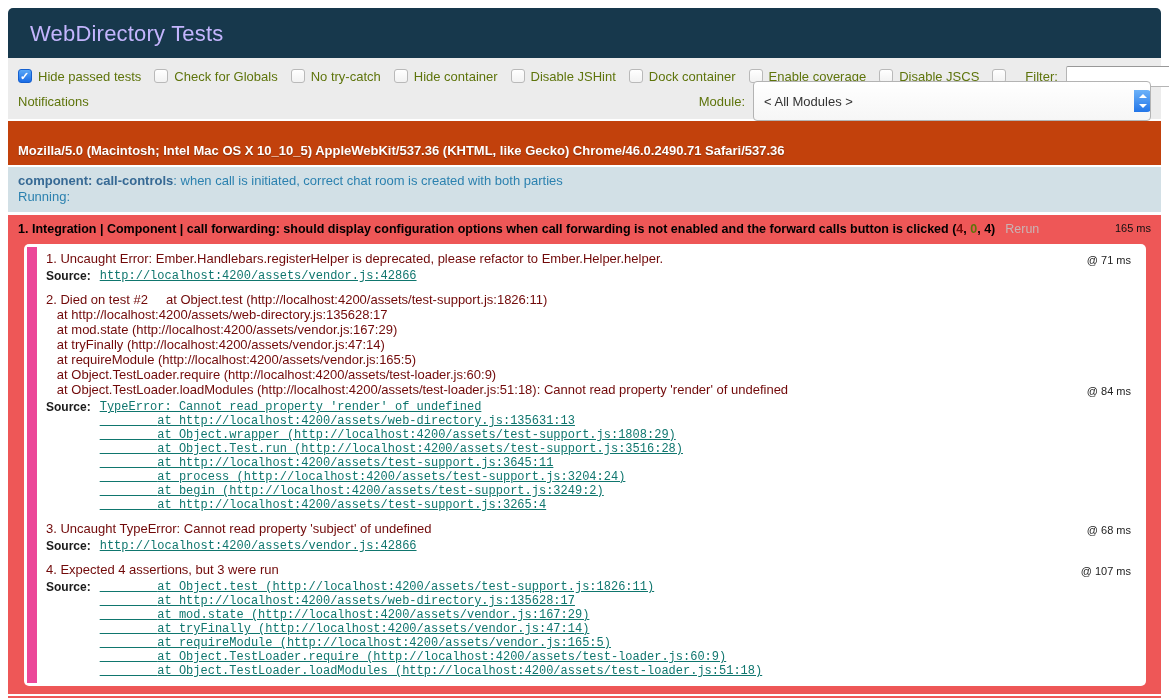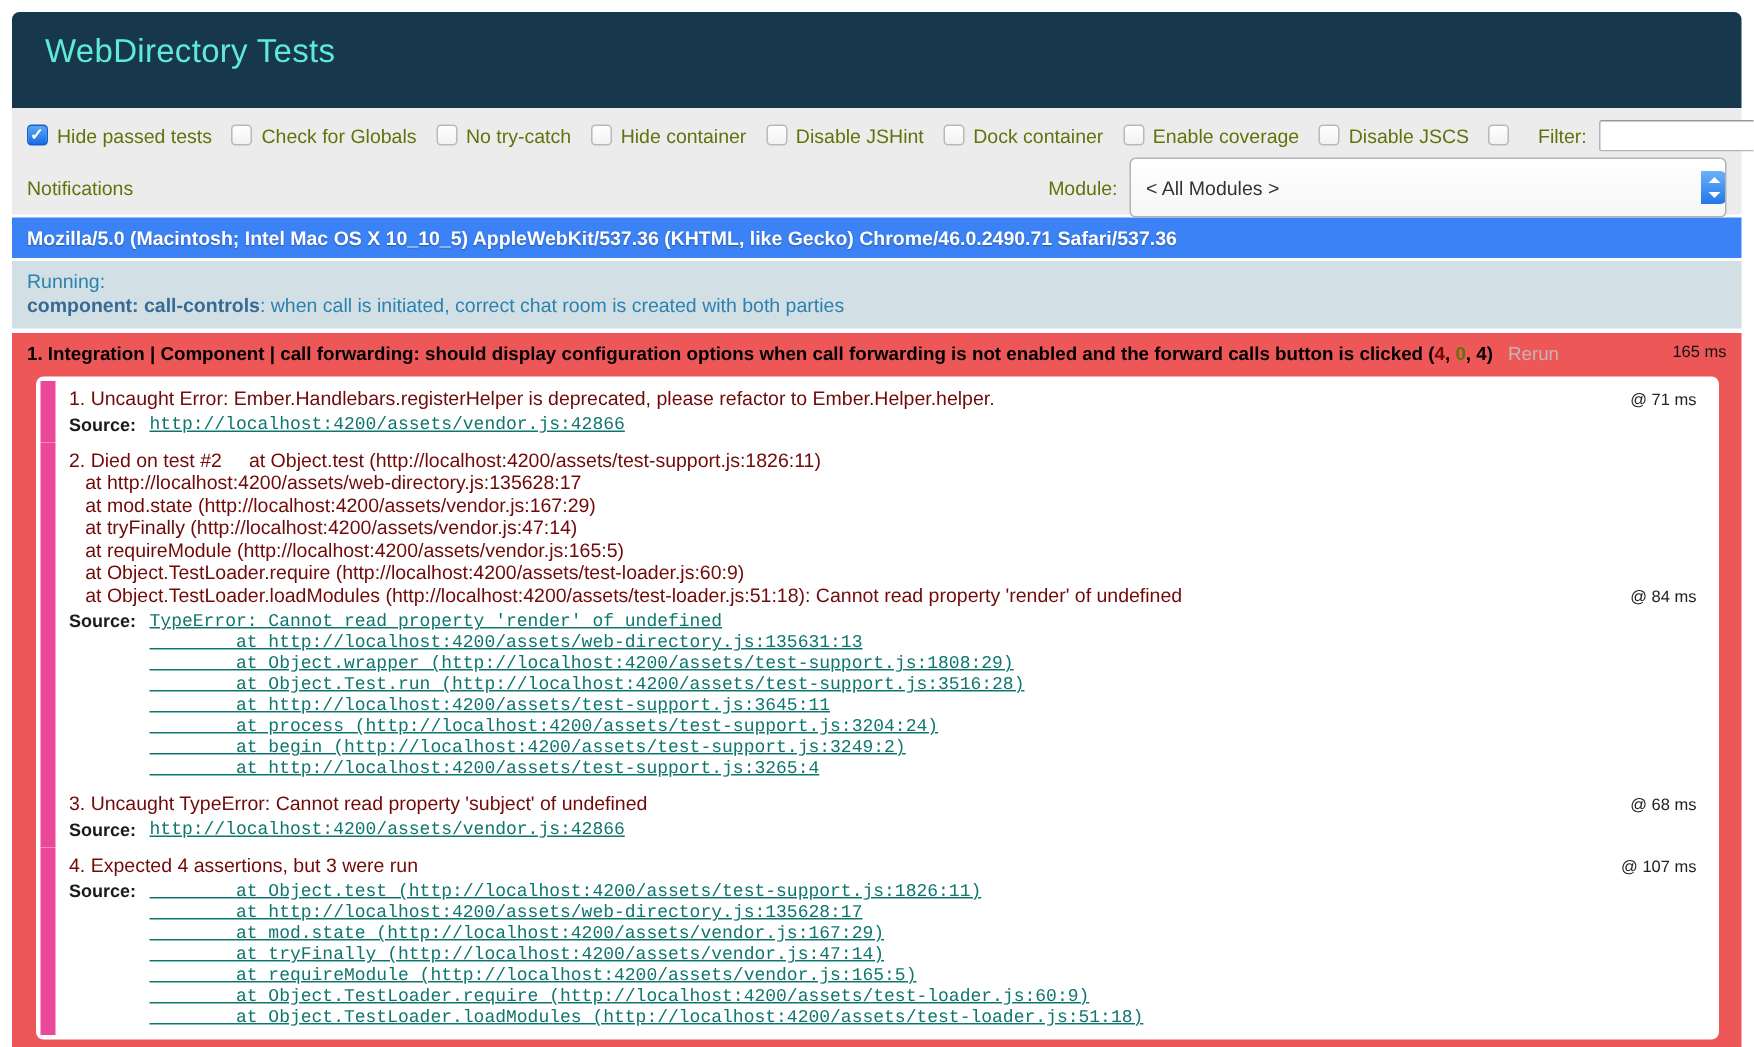--- a/index.html
+++ b/index.html
@@ -2,30 +2,30 @@
 <html><head>
 <meta charset="utf-8">
 <style>
   * { box-sizing: border-box; }
   html,body { margin:0; padding:0; background:#fff; }
   body { font-family:"Liberation Sans", sans-serif; width:1169px; }
   .page { margin:8px; width:1153px; }
 
   
   .qunit-header {
-    background:#17384c; color:#5eead4; padding:13px 10px 13px 22px;
-    border-radius:5px 5px 0 0; height:64px;
+    background:#17384c; color:#c4b5fd; padding:13px 10px 13px 22px;
+    border-radius:5px 5px 0 0; height:50px;
   }
   .qunit-header .title { font-size:22px; font-weight:400; letter-spacing:0.2px; }
 
   
   .toolbar { background:#ececec; color:#5e740b; padding:7px 10px 6px 10px; font-size:13px; }
   .tb-row { display:flex; align-items:center; }
   .tb-row1 { height:22px; }
-  .tb-row2 { height:24px; margin-top:12px; }
+  .tb-row2 { height:24px; margin-top:2px; }
   .cb-item { display:flex; align-items:center; margin-right:13px; white-space:nowrap; }
   .cb {
     width:14px; height:14px; border-radius:3px; margin-right:6px; flex:none;
     background:linear-gradient(#ffffff,#f2f2f2); border:1px solid #b9b9b9;
     position:relative;
   }
   .cb.checked { background:linear-gradient(#59a8f7,#1a6ce6); border-color:#1560cf; }
   .cb.checked .check-glyph {
     position:absolute; left:1px; top:-1px; color:#fff; font-size:11px; font-weight:bold; line-height:14px;
   }
@@ -48,22 +48,22 @@
   }
   .select-stepper .arrow-up, .select-stepper .arrow-down {
     position:absolute; left:4.5px; width:0; height:0;
     border-left:4px solid transparent; border-right:4px solid transparent;
   }
   .select-stepper .arrow-up { top:4px; border-bottom:4px solid #fff; }
   .select-stepper .arrow-down { bottom:4px; border-top:4px solid #fff; }
 
   
   .useragent {
-    margin-top:2px; background:#3b82f6; color:#fff; font-size:13px; font-weight:bold;
-    padding:6px 10px; height:27px; text-shadow:0 1px 1px rgba(0,0,0,.35); white-space:nowrap;
+    margin-top:2px; background:#c2410c; color:#fff; font-size:13px; font-weight:bold;
+    padding:22px 10px; height:27px; text-shadow:0 1px 1px rgba(0,0,0,.35); white-space:nowrap;
   }
 
   
   .testresult {
     margin-top:2px; background:#d2e0e6; color:#2b81af; font-size:13px;
     padding:6px 10px 7px 10px; line-height:16px;
   }
   .testresult .running-name { font-weight:bold; color:#366994; }
 
   
@@ -167,22 +167,22 @@
             <span class="arrow-down"></span>
           </span>
         </span>
       </span>
     </div>
   </div>
 
   <div class="useragent">Mozilla/5.0 (Macintosh; Intel Mac OS X 10_10_5) AppleWebKit/537.36 (KHTML, like Gecko) Chrome/46.0.2490.71 Safari/537.36</div>
 
   <div class="testresult">
+    <div><span class="running-name">component: call-controls</span><span>: when call is initiated, correct chat room is created with both parties</span></div>
     <div>Running:</div>
-    <div><span class="running-name">component: call-controls</span><span>: when call is initiated, correct chat room is created with both parties</span></div>
   </div>
 
   <div class="fail-test">
     <div class="fail-header">
       <span class="fail-title"><span>1. </span><span>Integration | Component | call forwarding: should display configuration options when call forwarding is not enabled and the forward calls button is clicked </span><b class="counts"><span>(</span><b class="count-failed">4</b><span>, </span><b class="count-passed">0</b><span>, </span><b class="count-total">4</b><span>)</span></b><a class="rerun-link" href="#">Rerun</a></span>
       <span class="fail-runtime">165 ms</span>
     </div>
 
     <div class="assert-box">
 

